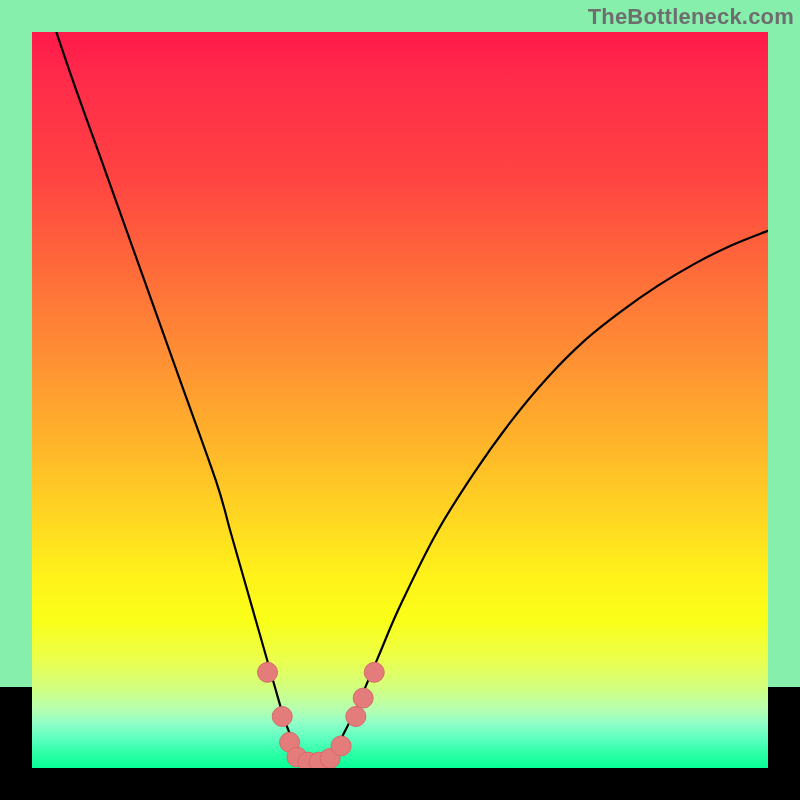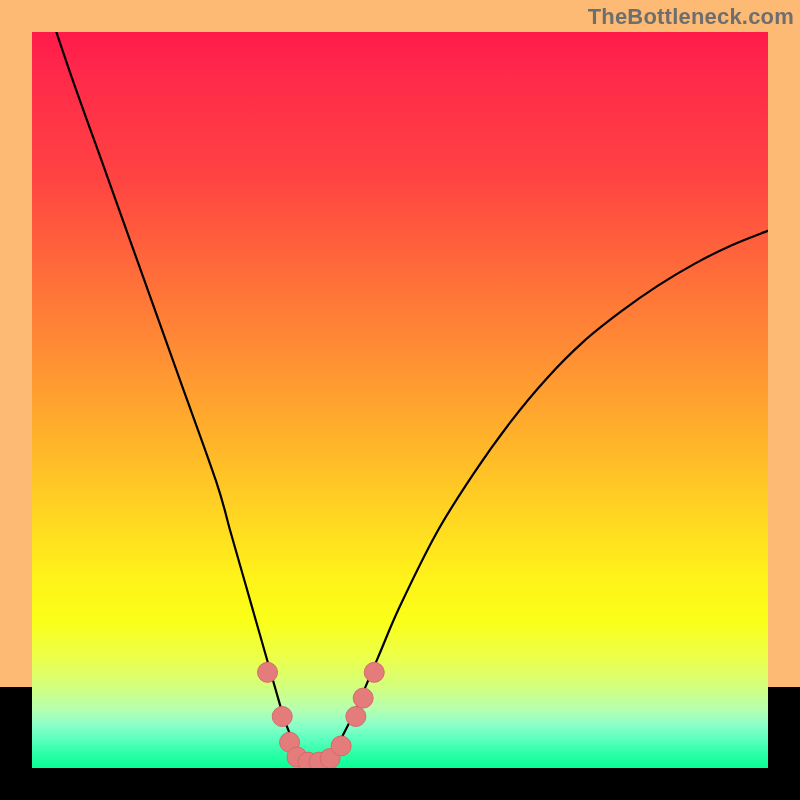--- a/index.html
+++ b/index.html
@@ -10,21 +10,21 @@
     background: #000;
     overflow: hidden;
     font-family: Arial, Helvetica, sans-serif;
   }
   .frame {
     position: absolute;
     top: 0;
     left: 0;
     width: 800px;
     height: 687px;
-    background: #fdba74;
+    background: #86efac;
   }
   .plot-area {
     position: absolute;
     top: 32px;
     left: 32px;
     width: 736px;
     height: 736px;
     overflow: hidden;
   }
   .gradient {

